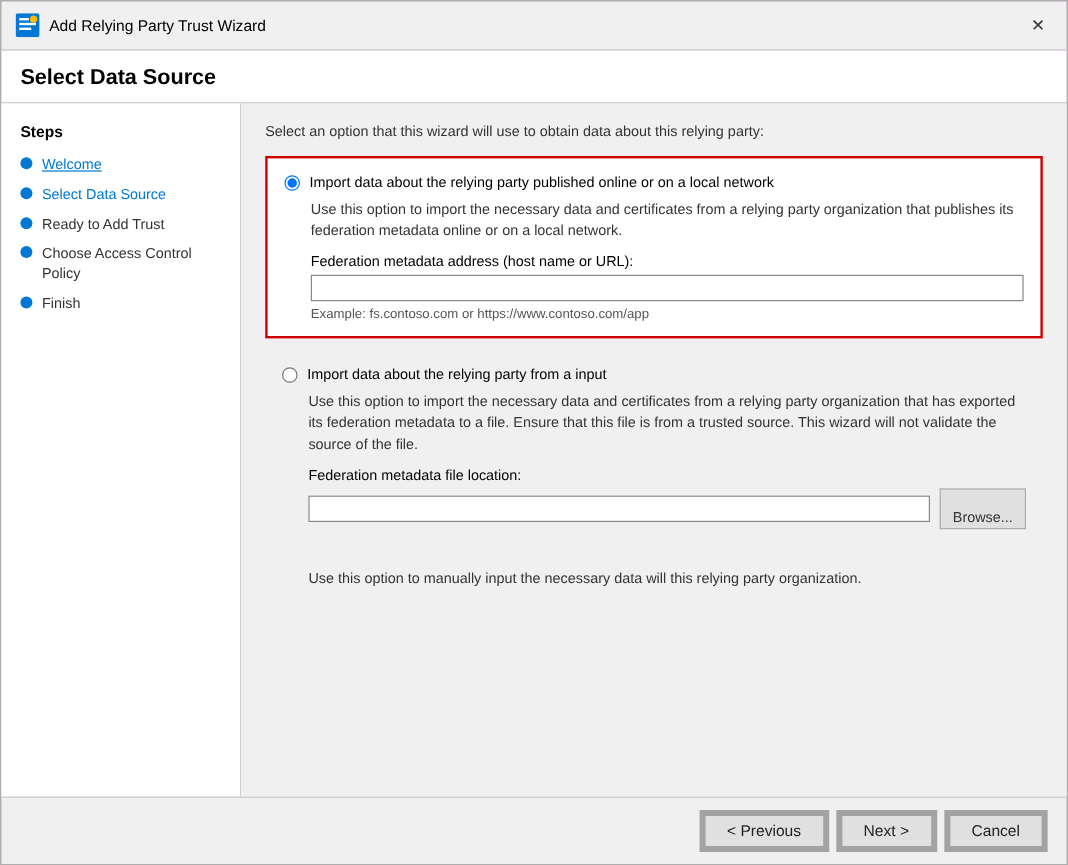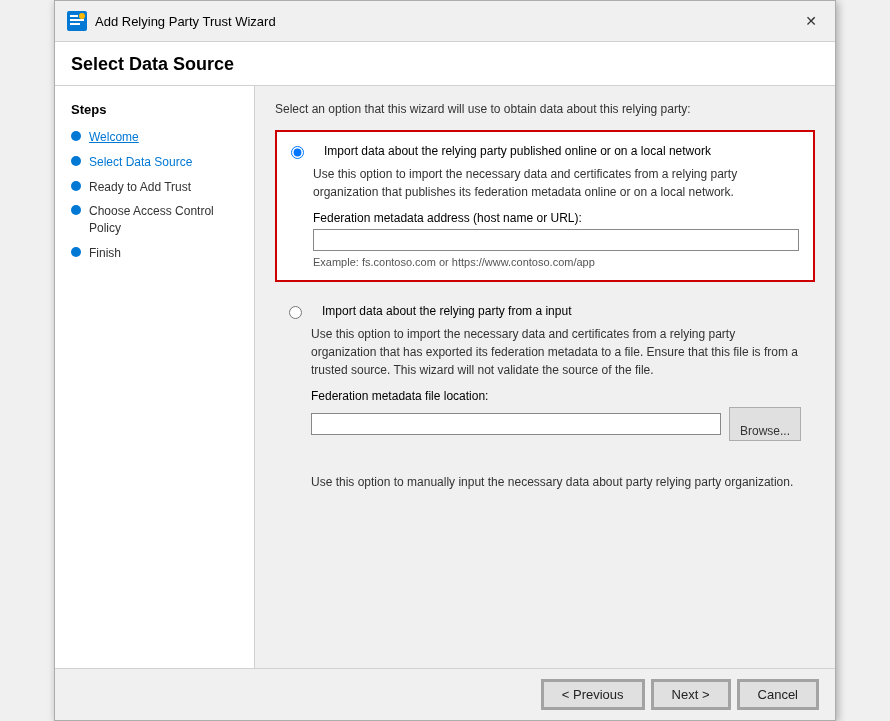--- a/index.html
+++ b/index.html
@@ -8,21 +8,21 @@
       font-size: 13px;
       background: #f0f0f0;
       display: flex;
       justify-content: center;
       align-items: center;
       width: 890px;
       height: 721px;
       overflow: hidden;
     }
     .dialog {
-      width: 782px;
+      width: 890px;
       height: 721px;
       background: #701a75;
       border: 1px solid #adadad;
       display: flex;
       flex-direction: column;
       box-shadow: 2px 2px 8px rgba(0,0,0,0.3);
     }
     .title-bar {
       background: #f0f0f0;
       padding: 8px 12px;
@@ -125,22 +125,22 @@
       padding: 12px 14px;
       margin-bottom: 12px;
     }
     .option-box-normal {
       background: #f0f0f0;
       padding: 10px 14px;
       margin-bottom: 12px;
     }
     .radio-row {
       display: flex;
-      align-items: flex-start;
-      gap: 20px;
+      align-items: center;
+      gap: 8px;
       margin-bottom: 6px;
     }
     .radio-row input[type="radio"] {
       margin-top: 2px;
       flex-shrink: 0;
       cursor: pointer;
     }
     .radio-label {
       font-size: 12px;
       color: #000;
@@ -199,21 +199,21 @@
       display: flex;
       justify-content: flex-end;
       align-items: center;
       padding: 10px 16px;
       background: #f0f0f0;
       border-top: 1px solid #d0d0d0;
       gap: 6px;
     }
     .footer-btn {
       padding: 5px 18px;
-      border: 3px solid #a3a3a3;
+      border: 5px solid #a3a3a3;
       background: #e0e0e0;
       font-size: 13px;
       cursor: pointer;
       min-width: 75px;
       color: #222;
     }
     .footer-btn:disabled {
       color: #888;
       cursor: default;
     }
@@ -299,21 +299,21 @@
         <div class="field-group">
           <label class="field-label" for="fed-file">Federation metadata file location:</label>
           <div class="field-row">
             <input type="text" id="fed-file" class="text-input" style="">
             <button class="browse-btn">Browse...</button>
           </div>
         </div>
       </div>
 
       <div class="option-box-normal">
-        <p class="option-description">Use this option to manually input the necessary data about party relying party organization.</p>
+        <p class="option-description">Use this option to manually input the necessary data will this relying party organization.</p>
       </div>
 
     </div>
   </div>
 
   <div class="footer">
     <button class="footer-btn">&lt; Previous</button>
     <button class="footer-btn">Next &gt;</button>
     <button class="footer-btn">Cancel</button>
   </div>

